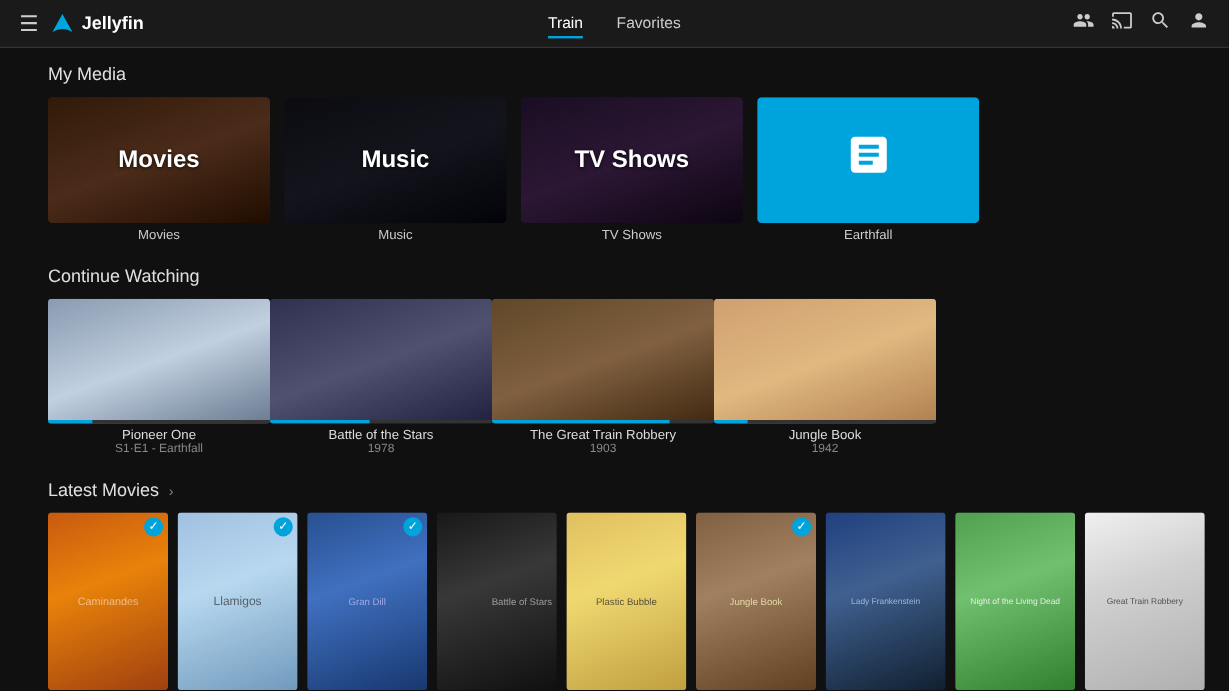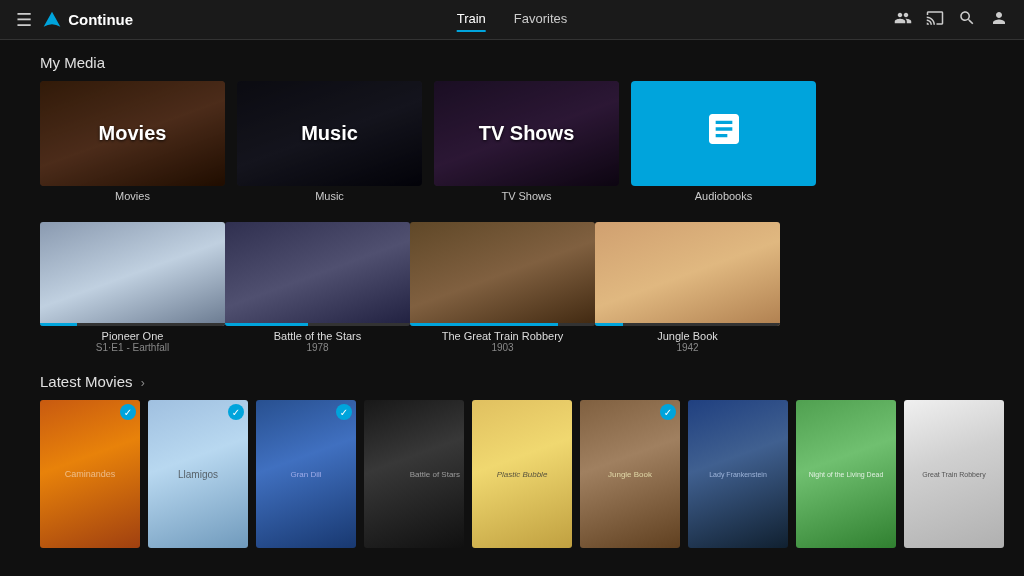--- a/index.html
+++ b/index.html
@@ -243,21 +243,21 @@
 </head>
 <body>
 
 <header class="header">
   <div class="header-left">
     <span class="hamburger-icon">☰</span>
     <div class="logo">
       <svg class="logo-triangle" viewBox="0 0 24 24" fill="none">
         <path d="M12 2 L22 20 Q12 14 2 20 Z" fill="#00a4dc"></path>
       </svg>
-      <span class="logo-text">Continue</span>
+      <span class="logo-text">Jellyfin</span>
     </div>
   </div>
 
   <nav class="header-nav">
     <a class="nav-item active">Train</a>
     <a class="nav-item">Favorites</a>
   </nav>
 
   <div class="header-right">
     <span class="header-icon">
@@ -322,27 +322,28 @@
       <div>
         <div class="media-card">
           <div class="media-card-overlay cyan">
             <span class="audiobook-icon">
               <svg width="40" height="40" viewBox="0 0 24 24" fill="white">
                   <path d="M19 3H5c-1.1 0-2 .9-2 2v14c0 1.1.9 2 2 2h14c1.1 0 2-.9 2-2V5c0-1.1-.9-2-2-2zm-5 14H7v-2h7v2zm3-4H7v-2h10v2zm0-4H7V7h10v2z"></path>
                 </svg>
             </span>
           </div>
         </div>
-        <div class="media-card-title">Audiobooks</div>
+        <div class="media-card-title">Earthfall</div>
       </div>
 
     </div>
   </div>
 
   <div class="section-wrapper">
+    <div class="section-title">Continue Watching</div>
     <div class="continue-grid">
 
       <div class="cw-card">
         <div class="cw-thumb">
           <div class="cw1" style="width:100%;height:100%;"></div>
           <div class="cw-progress">
               <div class="cw-progress-bar" style="width:20%"></div>
             </div>
         </div>
         <div class="cw-info">
@@ -436,21 +437,21 @@
             <div class="c4" style="width:100%;height:100%;display:flex;align-items:center;justify-content:flex-end;">
               <span style="font-size:8px;color:rgba(200,200,200,0.7);text-align:center;padding:4px;">Battle of Stars</span>
             </div>
           </div>
 
       </div>
 
       <div class="lm-card">
         <div class="lm-thumb">
             <div class="c5" style="width:100%;height:100%;display:flex;align-items:center;justify-content:center;">
-              <span style="font-size:8px;color:rgba(50,50,50,0.8);text-align:right;padding:4px;font-style:italic;">Plastic Bubble</span>
+              <span style="font-size:8px;color:rgba(50,50,50,0.8);text-align:right;padding:4px;">Plastic Bubble</span>
             </div>
           </div>
 
       </div>
 
       <div class="lm-card">
         <div class="lm-thumb">
             <div class="c6" style="width:100%;height:100%;display:flex;align-items:center;justify-content:center;">
               <span style="font-size:8px;color:rgba(255,255,200,0.7);text-align:center;padding:4px;">Jungle Book</span>
             </div>

